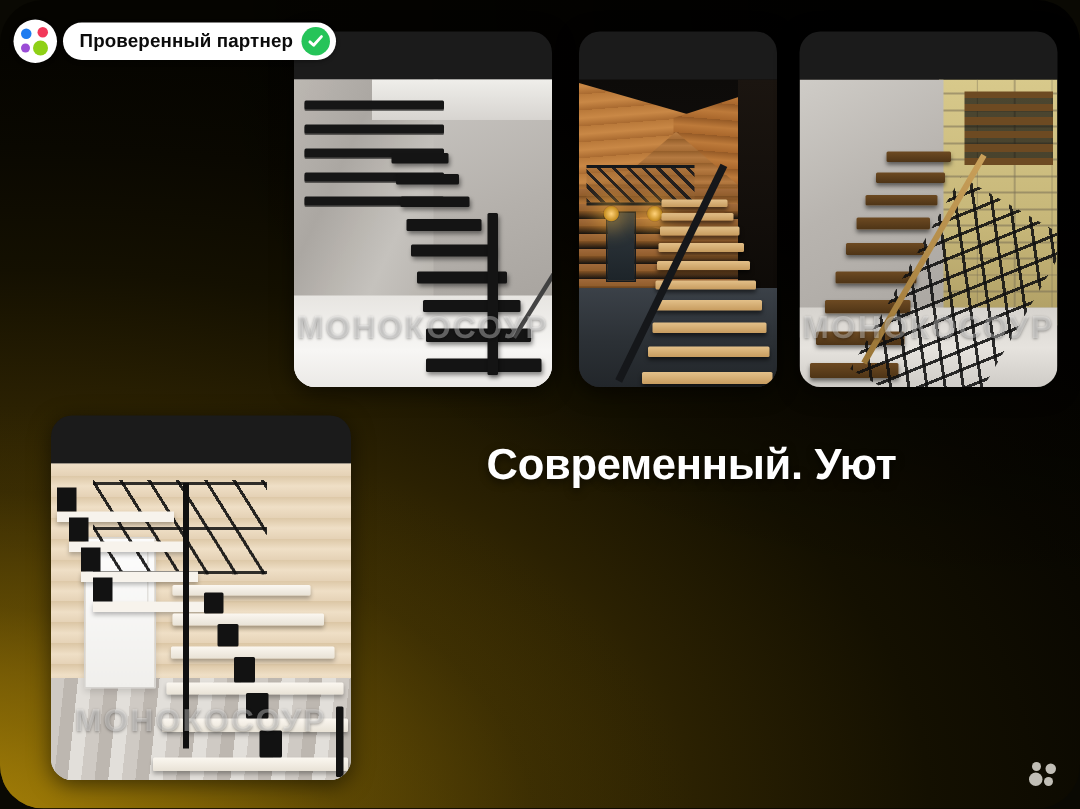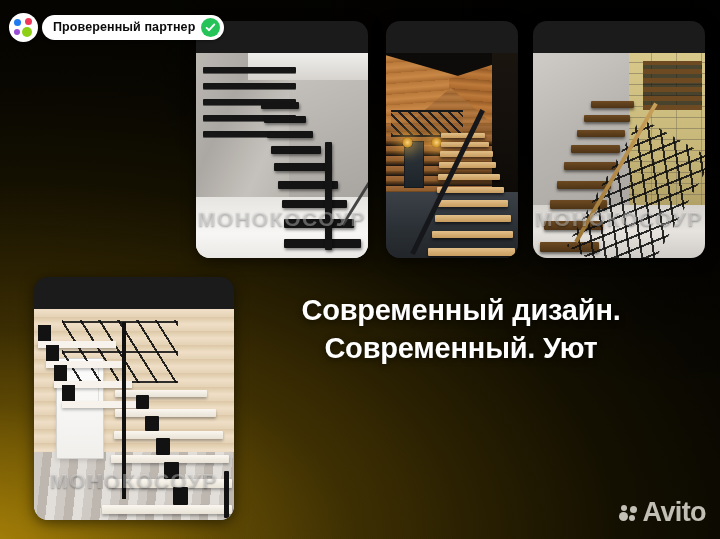--- a/index.html
+++ b/index.html
@@ -6,20 +6,21 @@
   body{
     width:720px;height:539px;overflow:hidden;
     font-family:"Liberation Sans",sans-serif;
     background:#0a0903;
   }
   #canvas{
     position:relative;width:720px;height:539px;overflow:hidden;
     background:
       radial-gradient(120% 95% at 2% 100%, #8a6c05 0%, #6d5404 18%, #4a3903 34%, #2b2102 52%, #141001 70%, #0a0801 86%, #050400 100%),
       linear-gradient(135deg,#070602 0%,#0a0802 40%,#120d01 100%);
+    border-radius: 29px;
   }
   
   #canvas::before{
     content:"";position:absolute;inset:0;pointer-events:none;
     background:radial-gradient(90% 70% at -6% 104%, rgba(176,136,8,.95) 0%, rgba(140,108,6,.72) 22%, rgba(92,71,4,.45) 42%, rgba(40,31,2,.18) 62%, rgba(0,0,0,0) 80%);
   }
   #canvas::after{
     content:"";position:absolute;inset:0;pointer-events:none;
     background:radial-gradient(120% 100% at 104% 0%, rgba(0,0,0,.92) 0%, rgba(0,0,0,.75) 26%, rgba(0,0,0,.35) 50%, rgba(0,0,0,0) 74%);
   }
@@ -329,27 +330,25 @@
         <b style="right:49%;bottom:87px;width:14px;height:15px;"></b>
         <b style="right:56%;bottom:109px;width:13px;height:14px;"></b>
         <b style="right:2%;bottom:0;width:5px;height:24%;"></b>
       </div>
       <div class="post"></div>
       <div class="wm">МОНОКОСОУР</div>
     </div>
   </div>
 
   <div class="headline">
-    <span class="l1">Современный дизайн.</span>
     <span class="l2">Современный. Уют</span>
   </div>
 
   <div class="avito">
     <span class="avito-dots">
       <i class="d1"></i>
         <i class="d2"></i>
         <i class="d3"></i>
         <i class="d4"></i>
     </span>
-    <span class="avito-word">Avito</span>
   </div>
 
 </div>
 
 </body></html>

